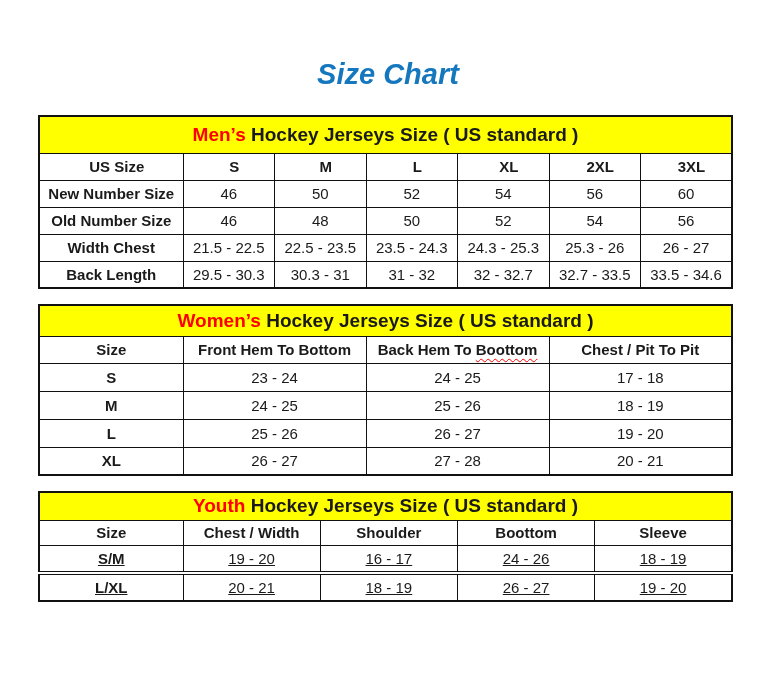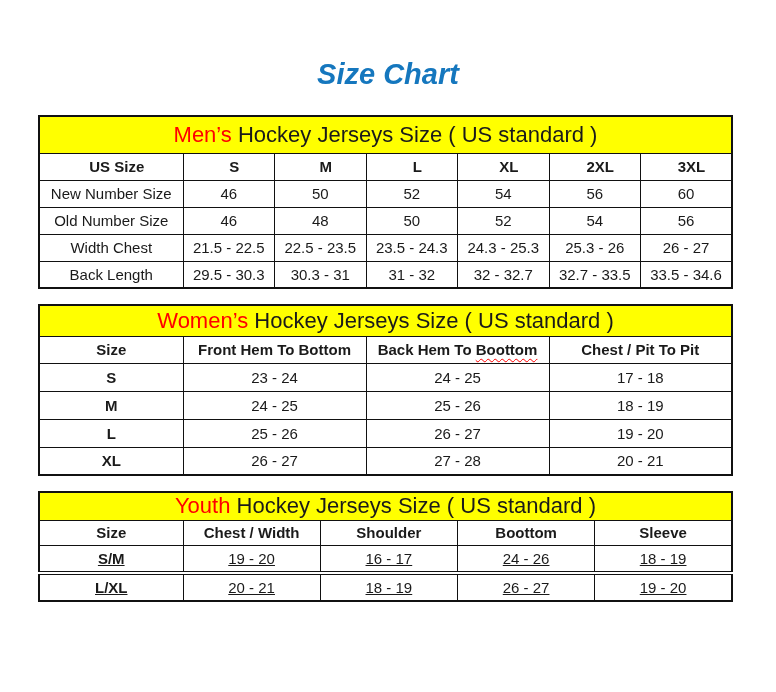--- a/index.html
+++ b/index.html
@@ -24,33 +24,33 @@
   table.size-table{
     width:695px;table-layout:fixed;border-collapse:collapse;
     border:2px solid var(--line);
   }
   .section + .section table.size-table{margin-top:15px;}
   table.size-table th,table.size-table td{
     border:1px solid var(--line);text-align:center;vertical-align:middle;
     padding:0 2px;font-size:15px;white-space:nowrap;overflow:hidden;
   }
   tr.band-row th{
-    background:var(--band-yellow);font-size:22px;font-weight:normal;
+    background:var(--band-yellow);font-size:19px;font-weight:bold;
   }
   .sec-mens tr.band-row th{height:37px;}
   .sec-womens tr.band-row th{height:31px;}
   .sec-youth tr.band-row th{height:28px;}
   .sec-mens thead tr.cols-row th{height:27px;padding-left:13px;}
   .sec-mens tbody th,.sec-mens tbody td{height:27px;}
   .sec-womens thead tr.cols-row th{height:27px;}
   .sec-womens tbody th,.sec-womens tbody td{height:28px;}
   .sec-youth thead tr.cols-row th{height:25px;}
   .sec-youth tbody th,.sec-youth tbody td{height:28px;text-decoration:underline;}
   
-  .sec-mens tbody th{font-weight:normal;}
+  .sec-mens tbody th{font-weight:bold;}
   .sec-womens tbody th,.sec-youth tbody th{font-weight:bold;}
   
   #table-youth tbody tr:last-child th,
   #table-youth tbody tr:last-child td{border-top:4px double var(--line);}
   .caption-highlight{color:var(--accent-red);}
   .squiggle{
     text-decoration-line:underline;
     text-decoration-style:wavy;
     text-decoration-color:var(--accent-red);
     text-decoration-thickness:1px;

